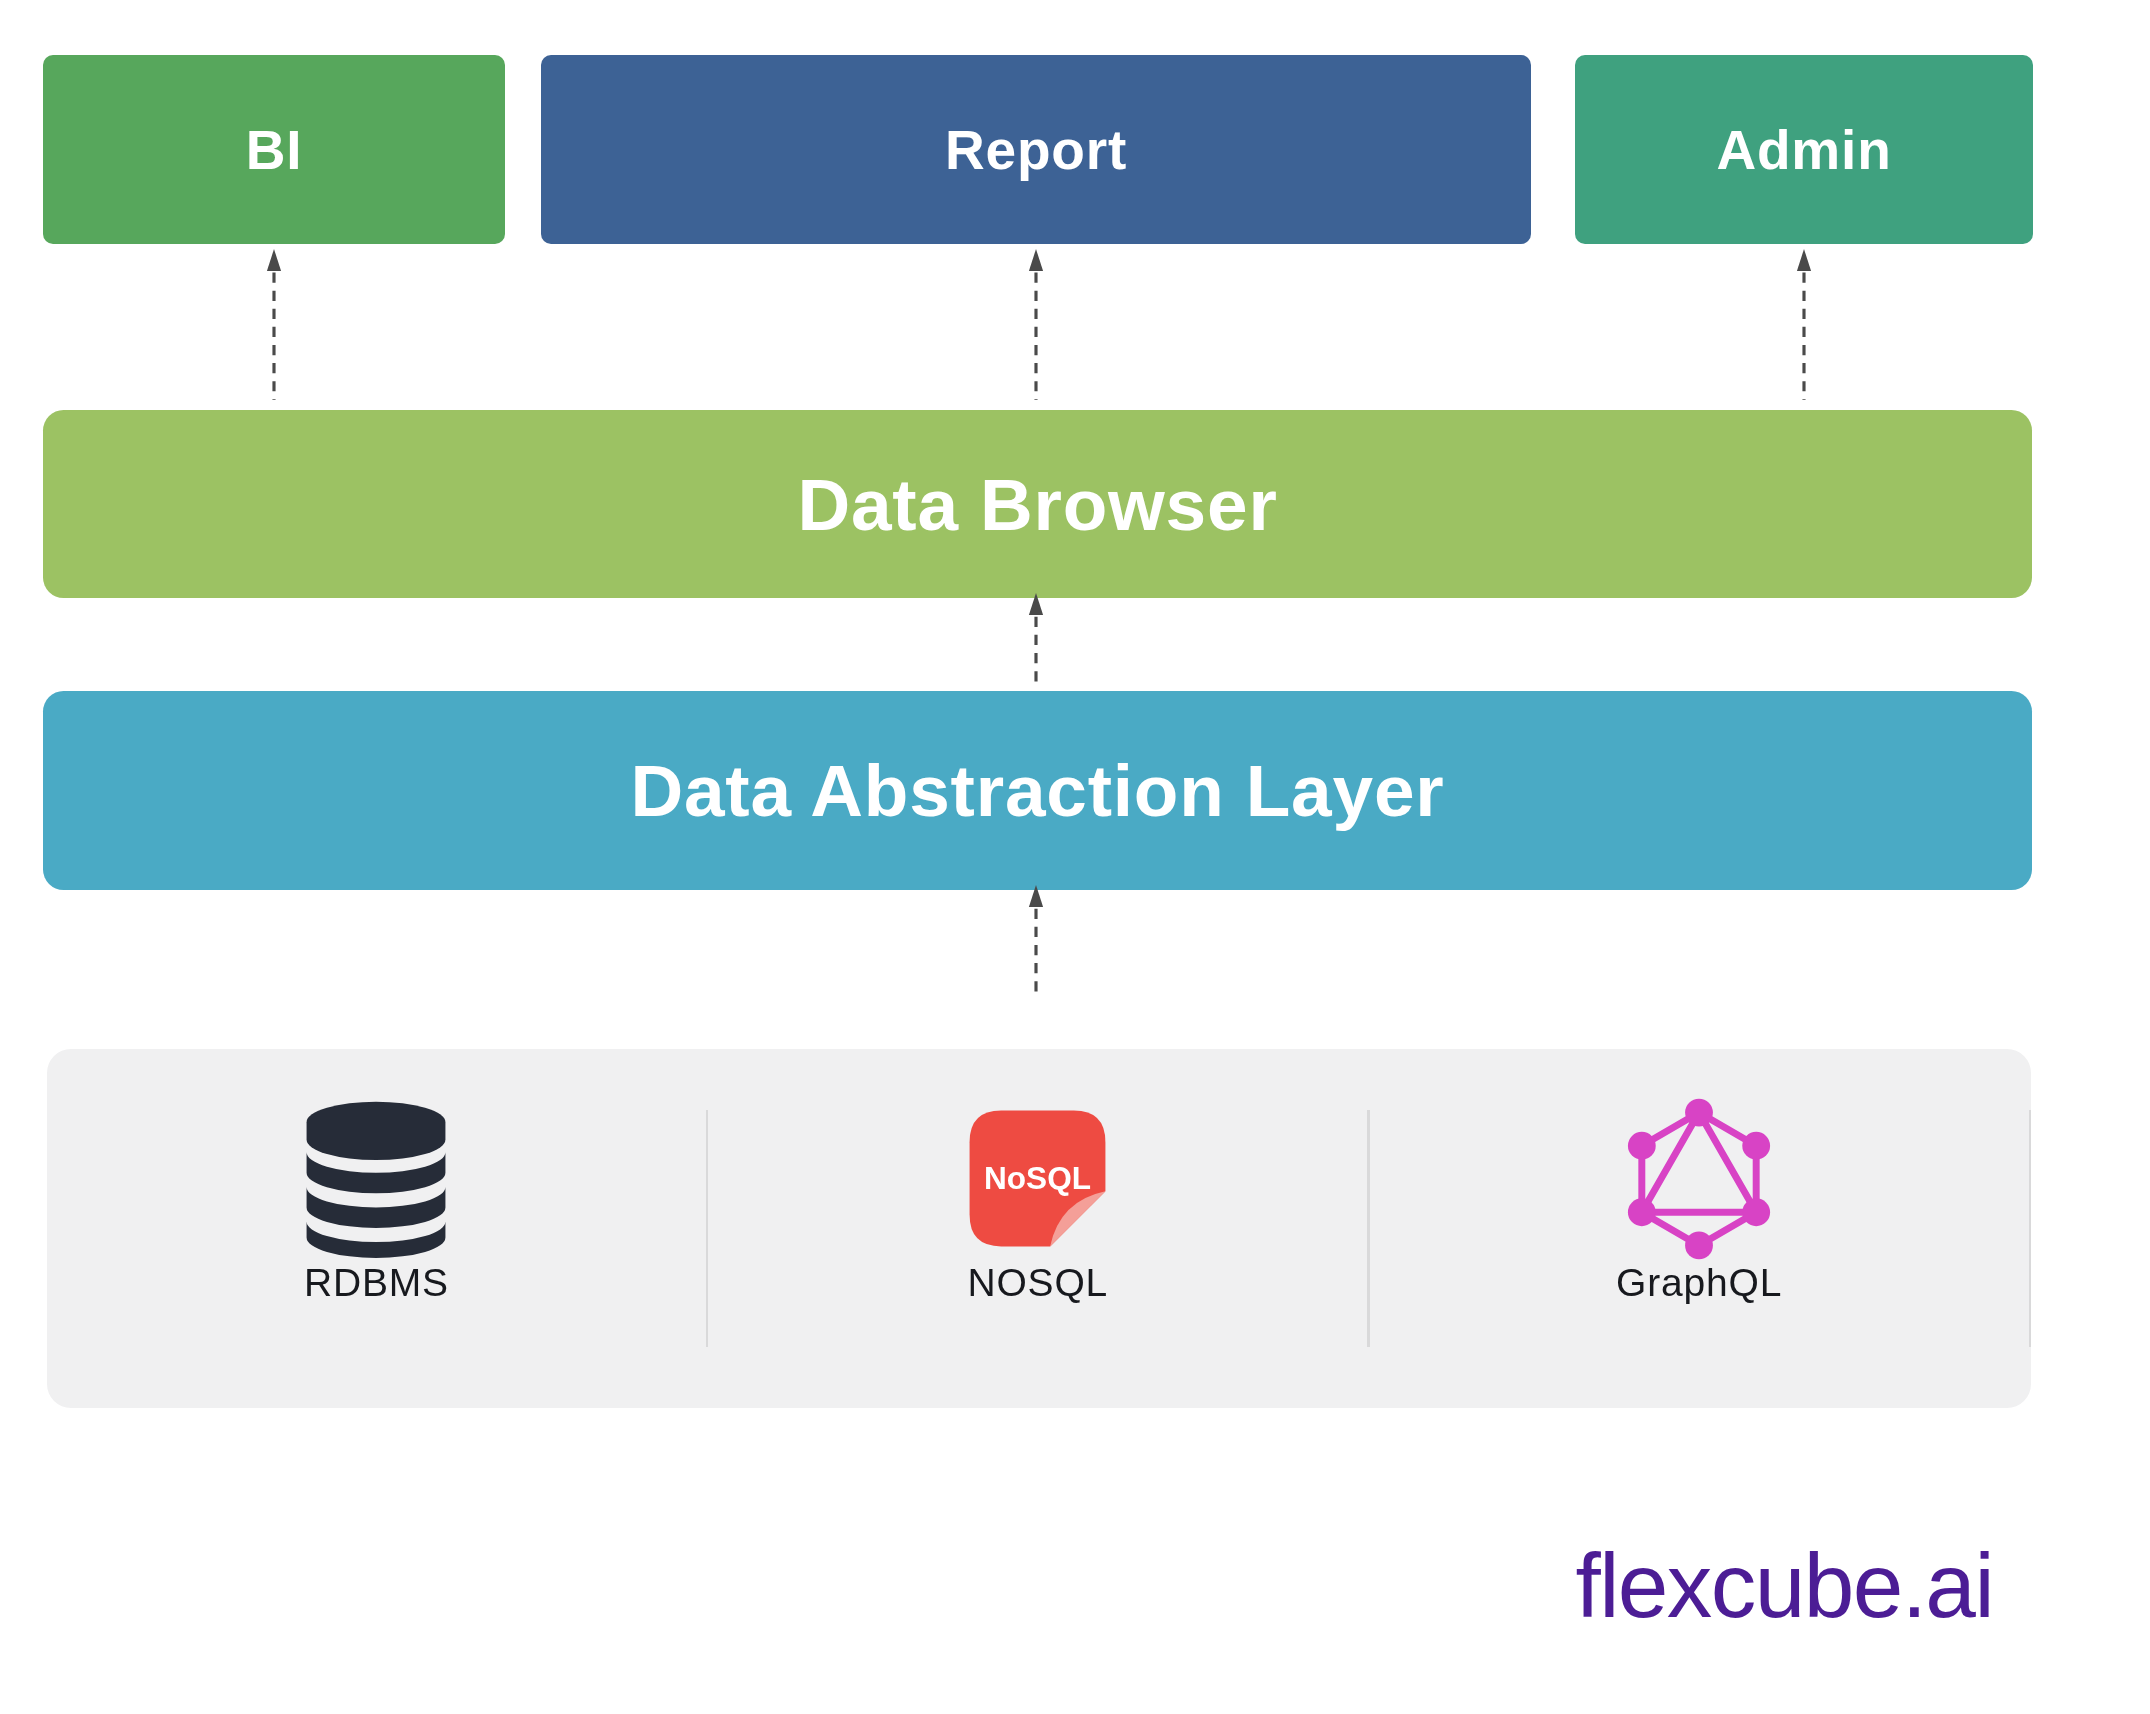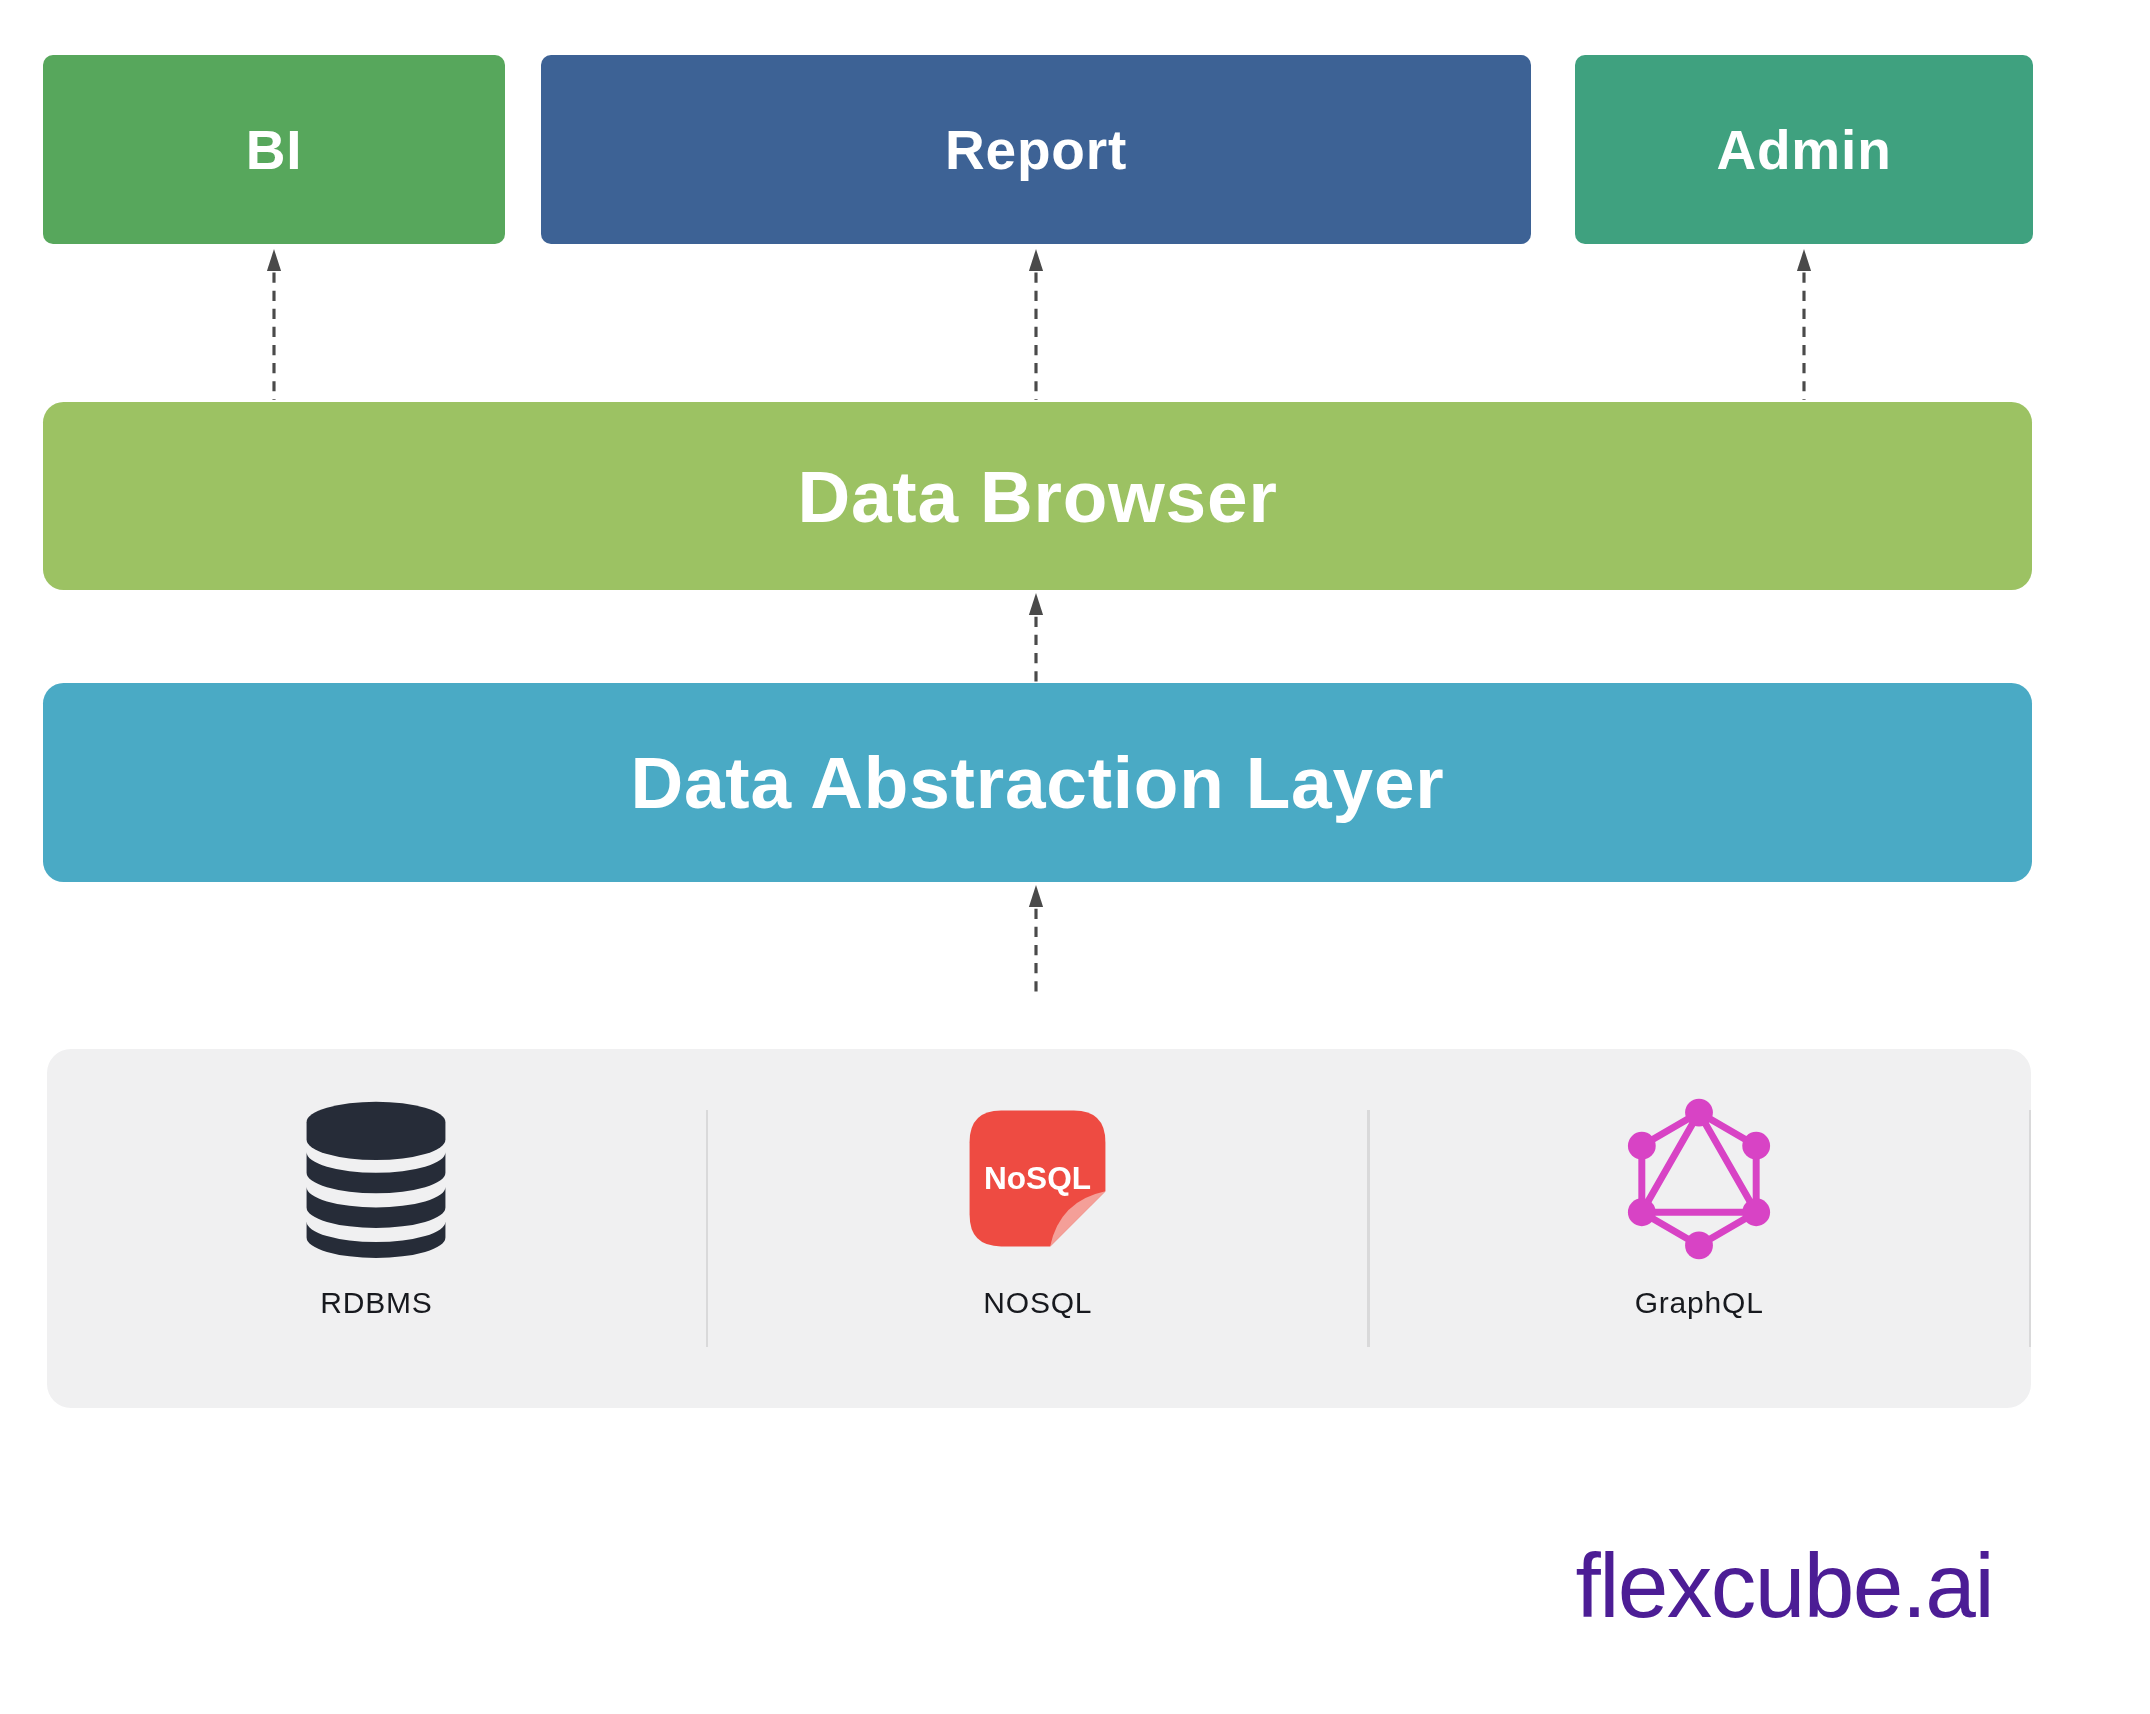--- a/index.html
+++ b/index.html
@@ -1,28 +1,28 @@
 <!DOCTYPE html>
 <html style="font-size:12.6px"><head>
 <meta charset="utf-8">
 <style>
   html,body{margin:0;padding:0;background:#ffffff;}
   .canvas{position:relative;width:2151px;height:1714px;background:#ffffff;overflow:hidden;
           font-family:"Liberation Sans",sans-serif;}
   .node{position:absolute;display:flex;align-items:center;justify-content:center;
         color:#ffffff;font-weight:600;}
   .top-box{height:189px;top:55px;border-radius:10px;font-size:55px;letter-spacing:0.8px;}
-  .bar{left:43px;width:1989px;border-radius:20.5px;font-size:73px;letter-spacing:0.8px;}
+  .bar{left:43px;width:1989px;border-radius:20.5px;font-size:73px;letter-spacing:0.8px;margin-top:8px;}
   .arrow{position:absolute;width:24px;overflow:visible;}
   .arrow line{stroke-width:4;}
   .panel{position:absolute;left:47px;top:1049px;width:1984px;height:359px;border-radius:24px;
          display:flex;flex-direction:row;align-items:stretch;}
   .src-col{flex:1 1 0;display:flex;flex-direction:column;align-items:center;padding-top:46px;}
   .icon-box{height:167px;display:flex;align-items:center;justify-content:center;}
-  .src-label{margin-top:24px;font-size:30px;font-weight:500;letter-spacing:0.8px;line-height:1.1;}
+  .src-label{font-size:39px;font-weight:500;letter-spacing:0.8px;line-height:1.1;}
   .divider{width:2.4px;height:237px;align-self:center;}
   .nosql-label-svg{font-family:"Liberation Sans",sans-serif;font-size:40px;font-weight:bold;}
   .logo{position:absolute;right:158px;top:1540px;font-size:91px;font-weight:500;
         letter-spacing:-1.6px;line-height:1;}
 </style>
 </head>
 <body>
 
 <div class="canvas">
 

